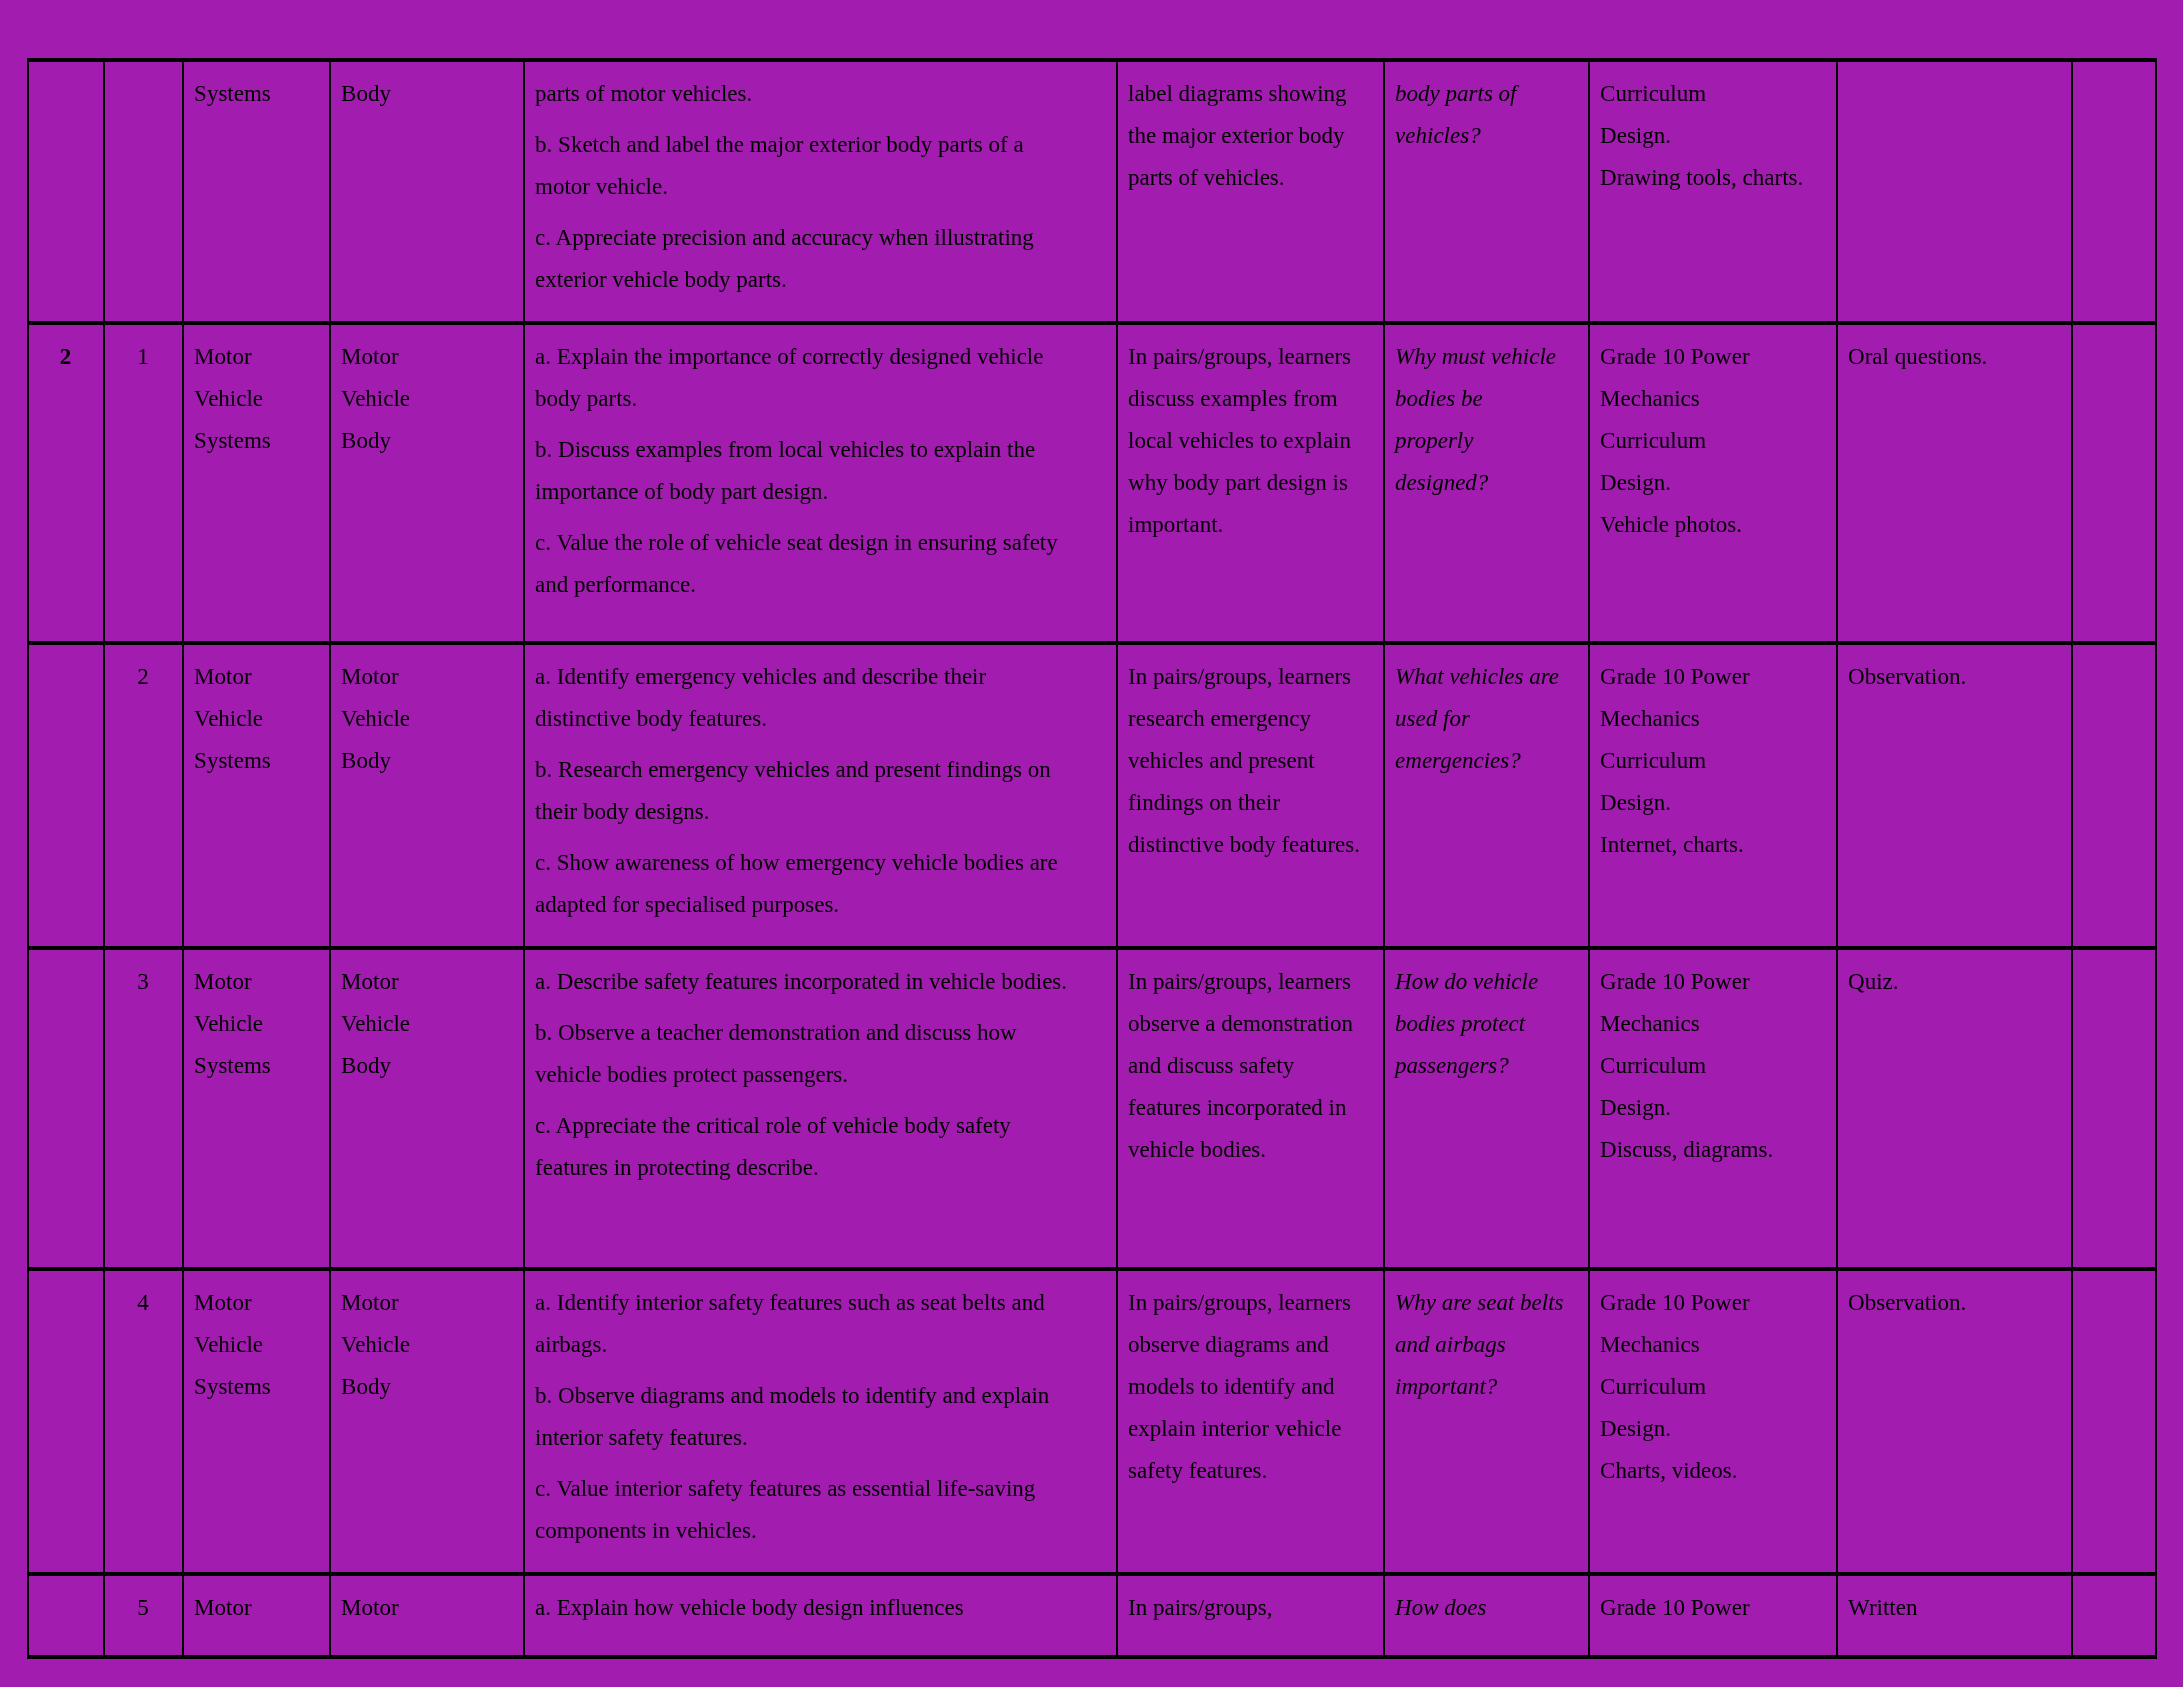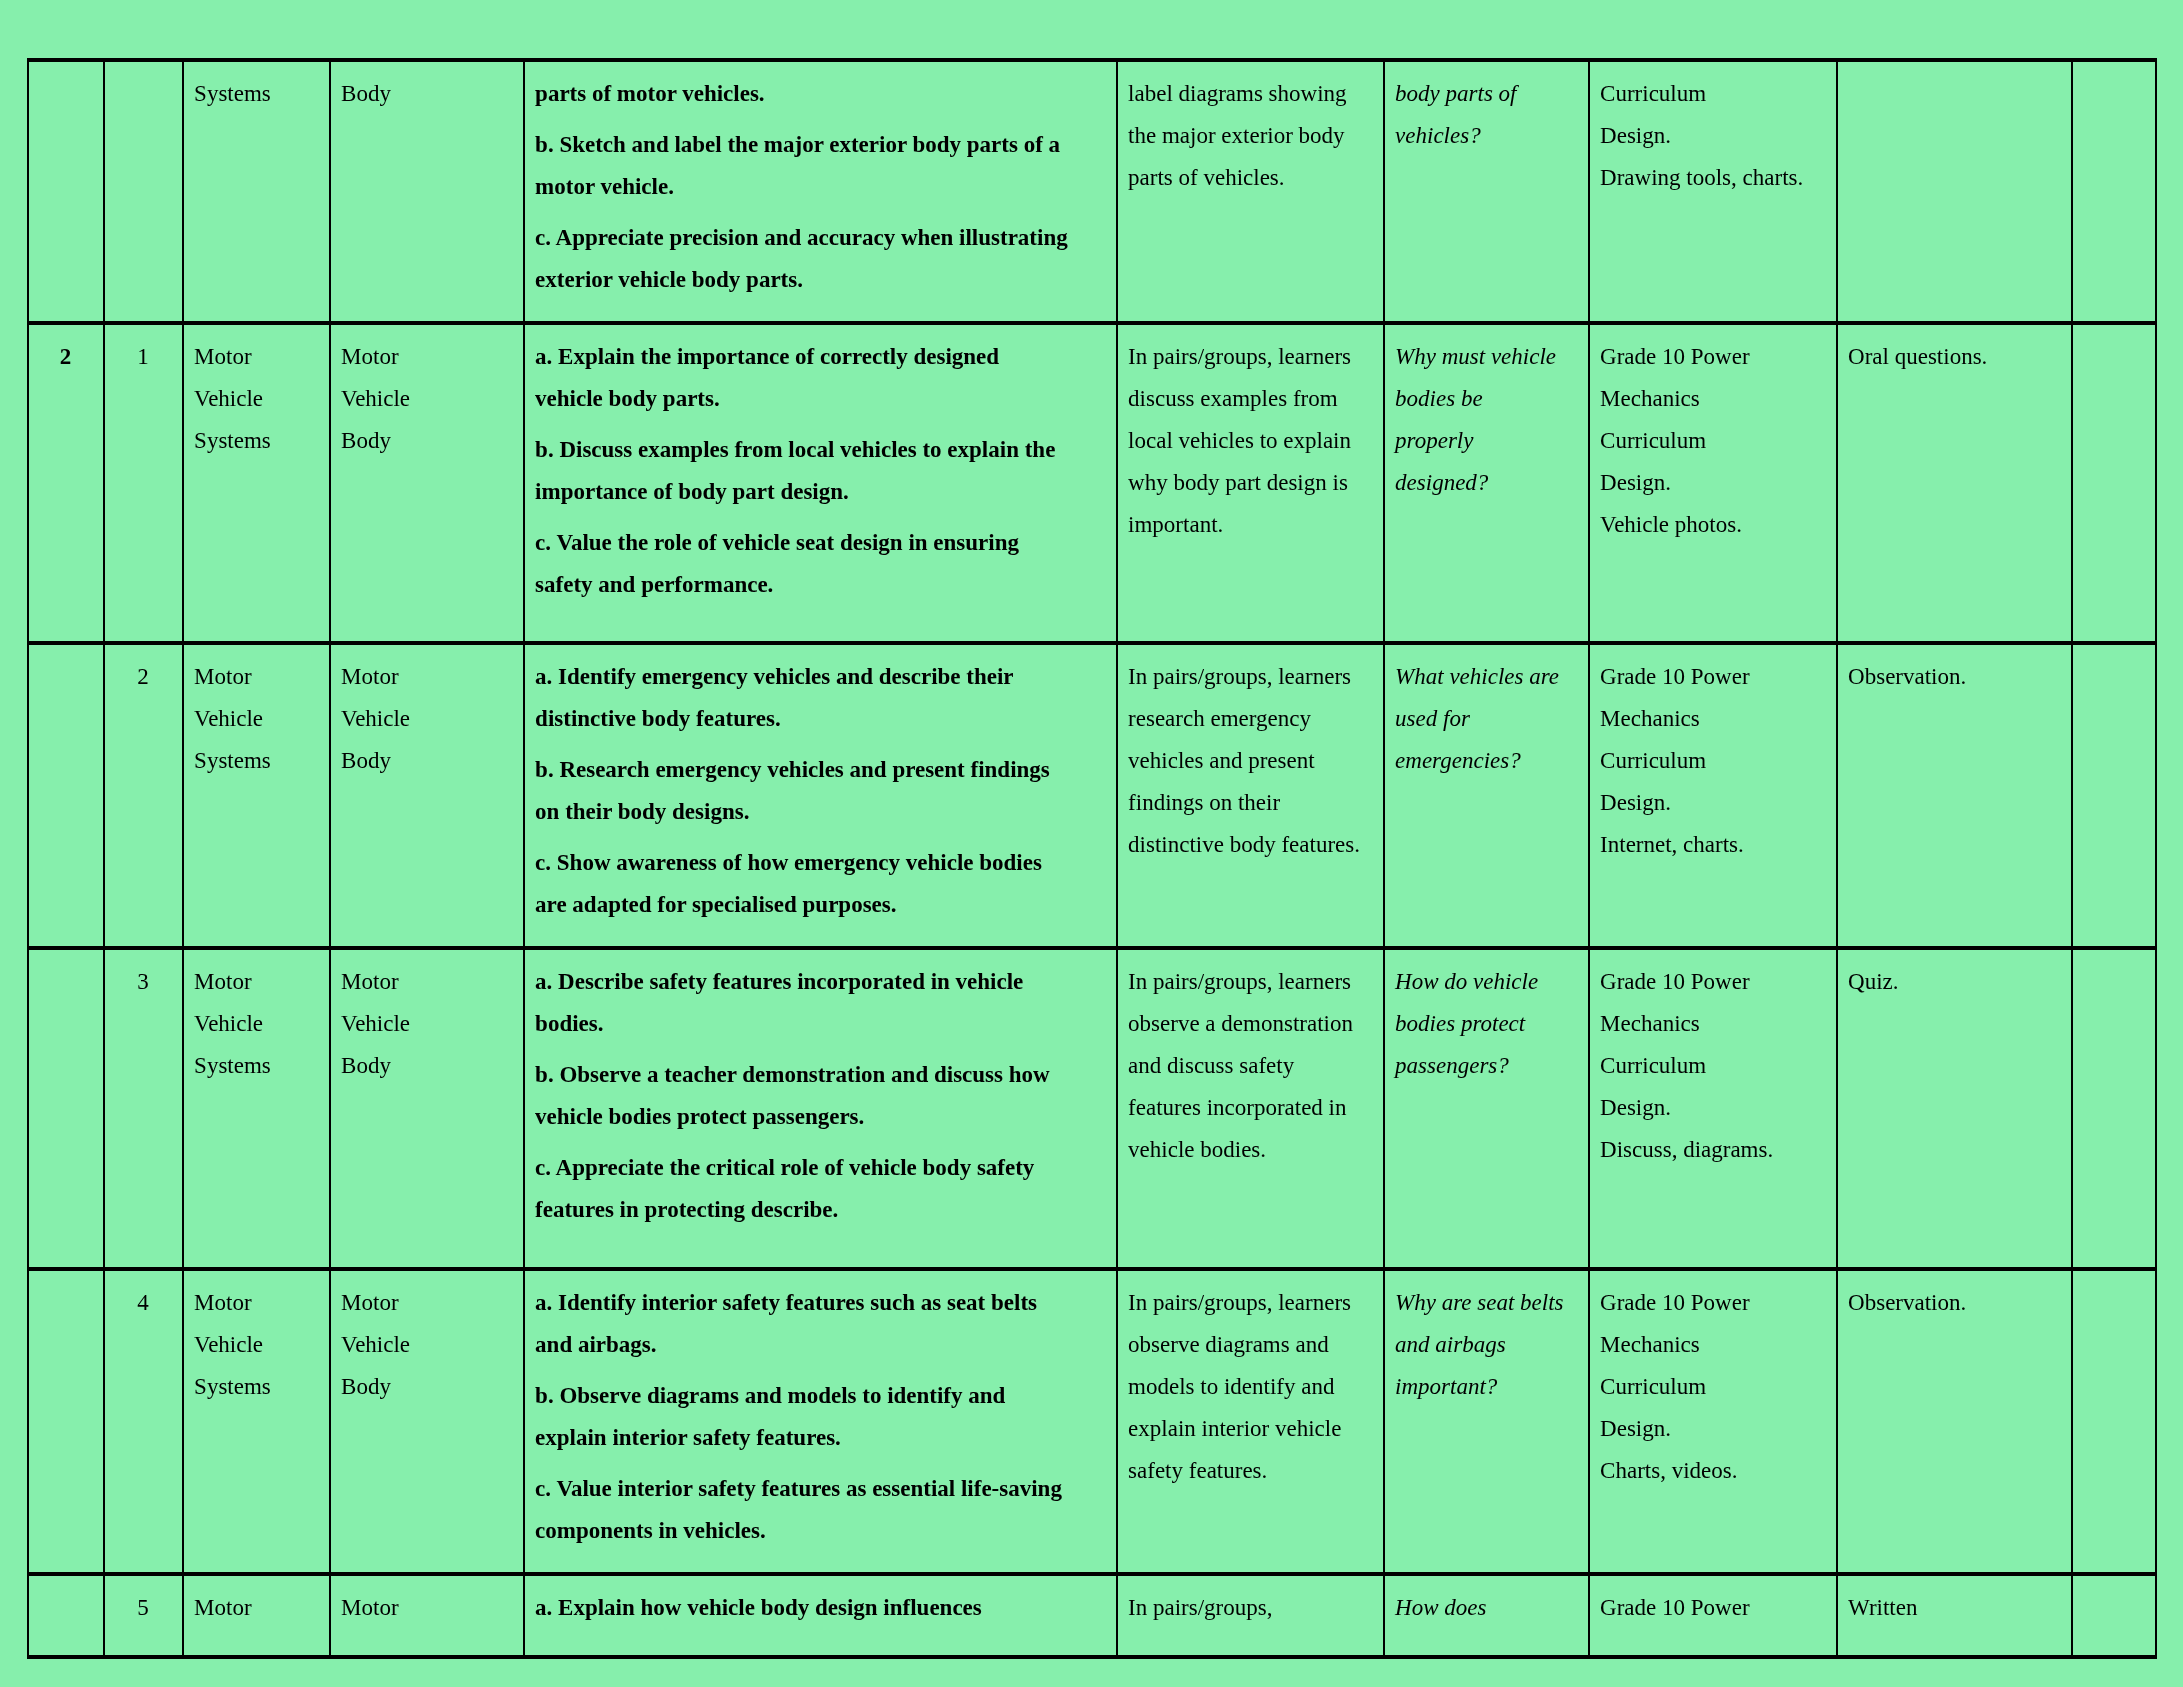--- a/index.html
+++ b/index.html
@@ -1,24 +1,24 @@
 <!DOCTYPE html>
 <html style="font-size:10.6px"><head>
 <meta charset="utf-8">
 <style>
   html,body{margin:0;padding:0;}
   body{background:#888;}
-  .page{position:relative;width:2183px;height:1687px;background:#86efac;overflow:hidden;
+  .page{position:relative;width:2183px;height:1687px;background:#a21caf;overflow:hidden;
         font-family:"Liberation Serif","DejaVu Serif",serif;color:#000;}
   table.sow{position:absolute;left:26.5px;top:58px;width:2128px;border-collapse:collapse;table-layout:fixed;}
   td{border:2px solid #000;border-top-width:4.6px;border-bottom-width:4.6px;
      vertical-align:top;padding:10.6px 10.6px;font-size:23px;line-height:42px;overflow:hidden;}
   td.num{text-align:center;}
   td.week{font-weight:bold;}
-  td.outc{padding-right:46px;font-weight:bold;}
+  td.outc{padding-right:46px;}
   td.exp{padding-right:15px;}
   td.inq{padding-right:22.5px;font-style:italic;}
   p{margin:0 0 9.3px 0;}
   p.line{margin:0;}
   .b{font-weight:normal;}
 </style>
 </head>
 <body>
 
 <div class="page">

